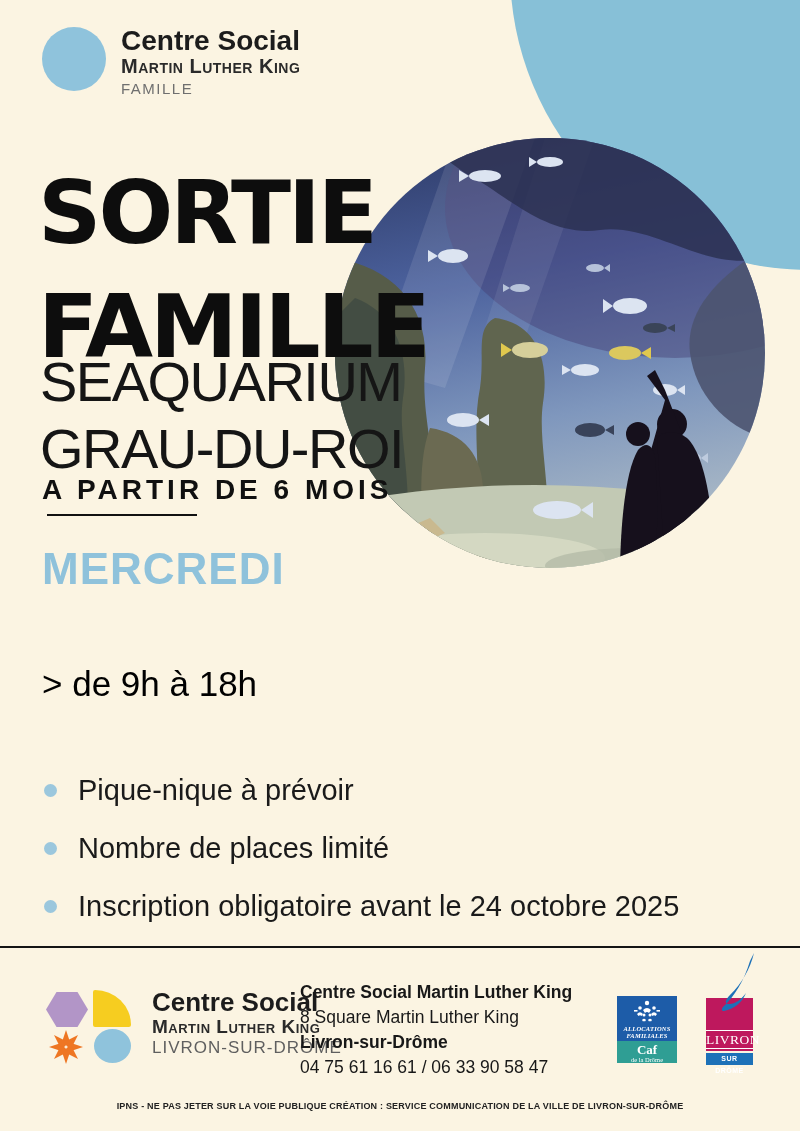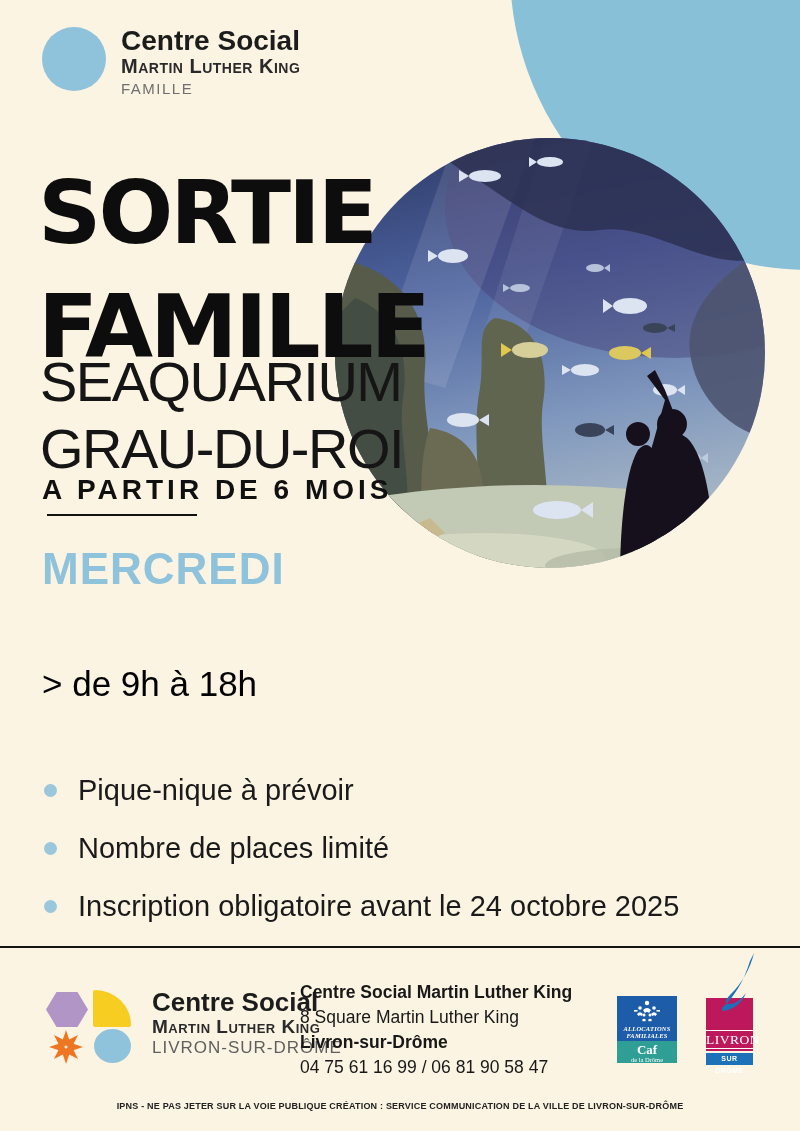--- a/index.html
+++ b/index.html
@@ -231,21 +231,21 @@
   <div class="ftr-brand">
     <div class="brand-l1">Centre Social</div>
     <div class="brand-l2">Martin Luther King</div>
     <div class="brand-l3">LIVRON-SUR-DRÔME</div>
   </div>
 
   <div class="contact">
     <div class="b">Centre Social Martin Luther King</div>
     <div>8 Square Martin Luther King</div>
     <div class="b">Livron-sur-Drôme</div>
-    <div>04 75 61 16 99 / 06 81 90 58 47</div>
+    <div>04 75 61 16 61 / 06 33 90 58 47</div>
   </div>
 
   <div class="caf">
     <div class="caf-top">
       <svg class="caf-icon" width="26" height="22" viewBox="0 0 26 22">
         <g fill="#ffffff">
           <circle cx="13" cy="3" r="2.2"></circle>
             <path d="M9,10 Q13,6 17,10 L15,13 Q13,11 11,13 Z"></path>
           <circle cx="6" cy="8" r="1.8"></circle>
             <path d="M3,14 Q6,10.5 9,14 L7.5,16 Q6,14.5 4.5,16 Z"></path>

